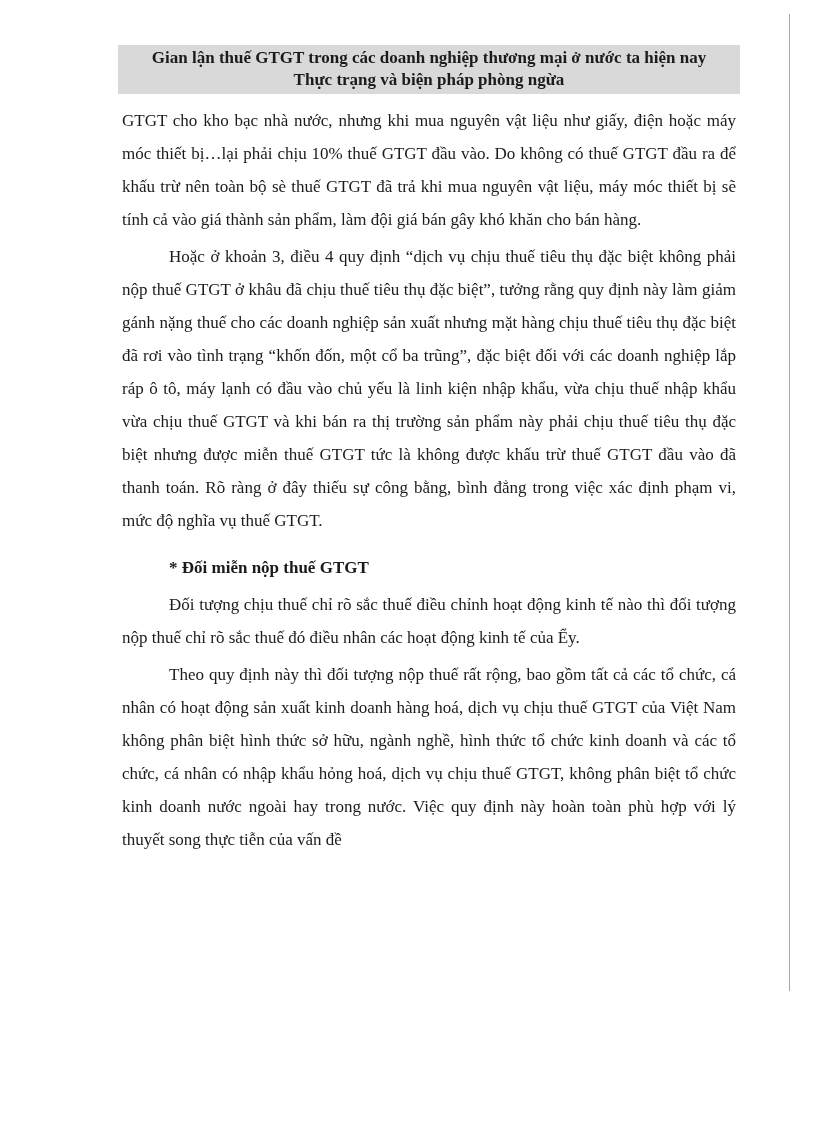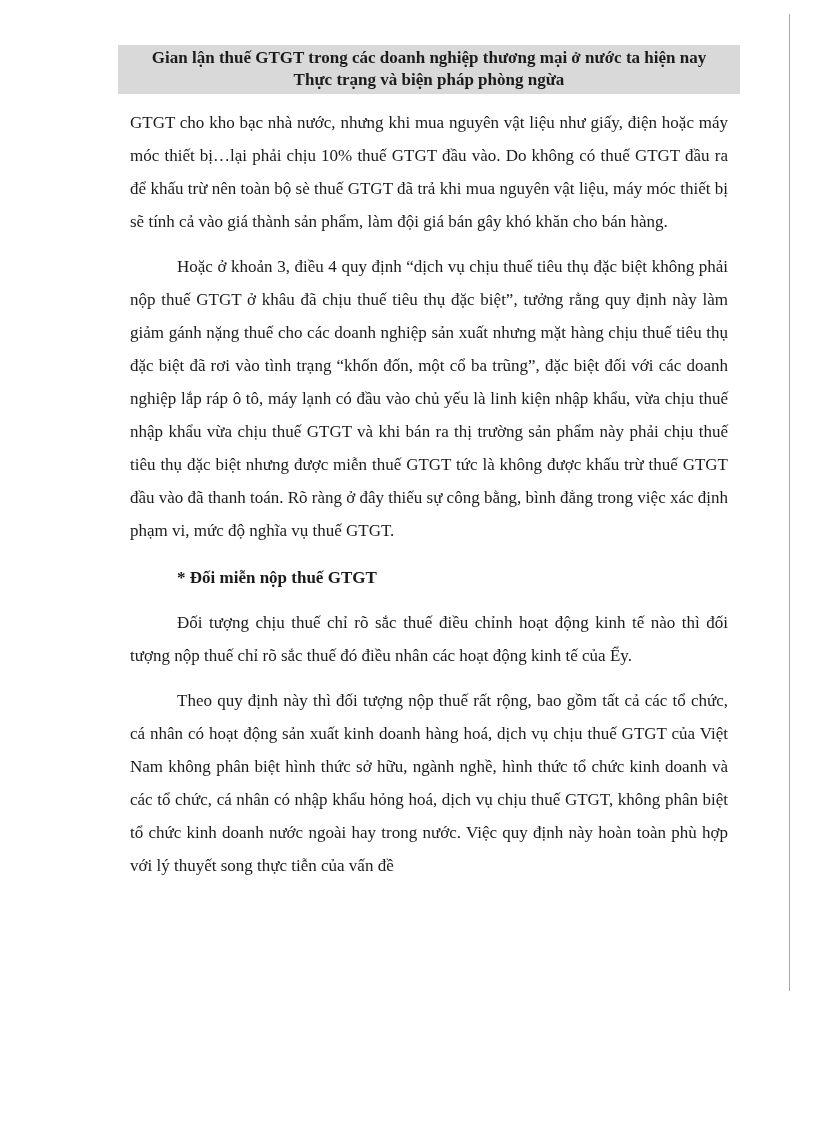--- a/index.html
+++ b/index.html
@@ -25,21 +25,21 @@
     font-size: 17px;
     line-height: 22px;
     padding: 2px 2px 3px 2px;
   }
   .body-text {
     margin-top: 10px;
     font-size: 17px;
     line-height: 33px;
     text-align: justify;
   }
-  .body-text p { margin: 12px; }
+  .body-text p { margin: 4px; }
   .body-text p.indent { text-indent: 47px; }
   .body-text p.heading {
     font-weight: bold;
     margin-top: 14px;
     margin-bottom: 4px;
     text-align: left;
   }
   .footer {
     position: absolute;
     left: 115px;

